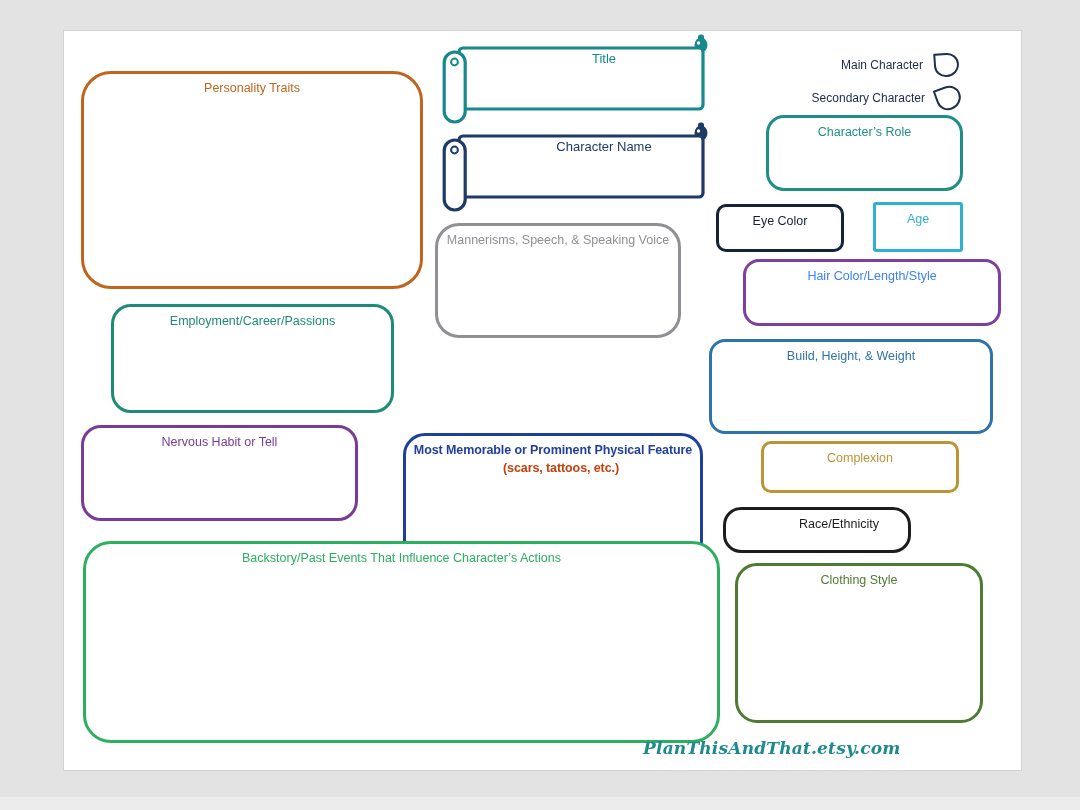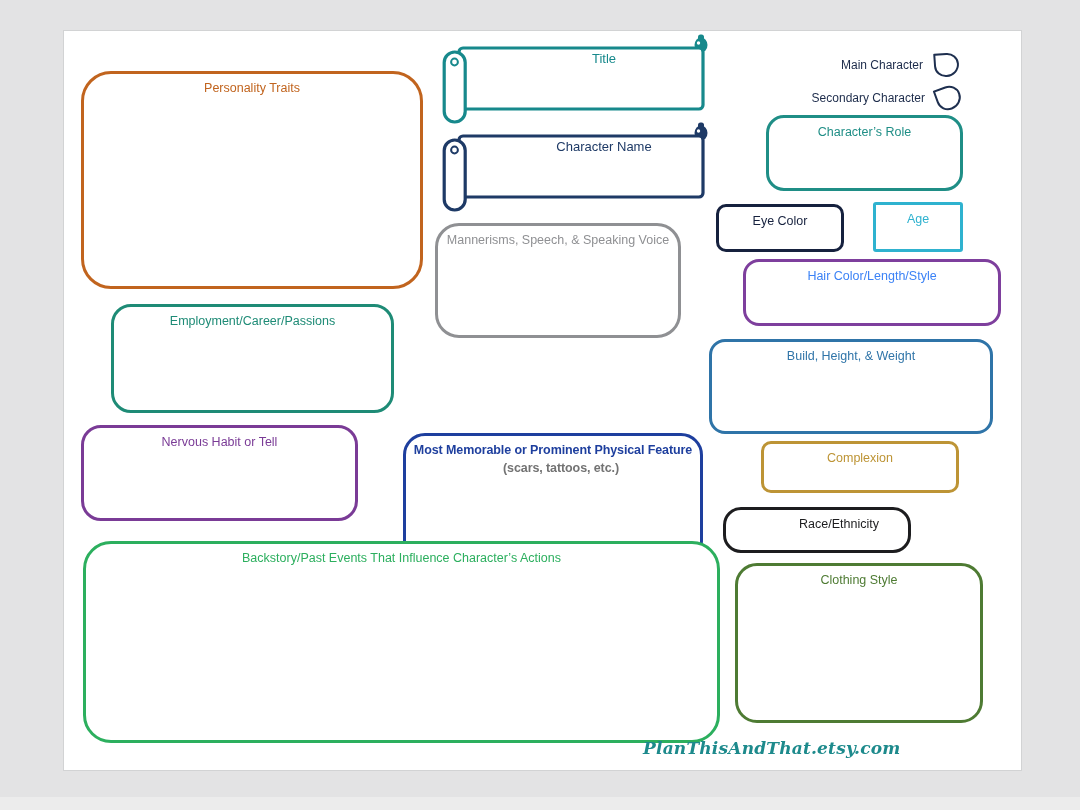--- a/index.html
+++ b/index.html
@@ -118,21 +118,21 @@
   <div class="fbox" style="left: 47px; top: 273px; width: 283px; height: 109px; border-radius: 20px; border-color: rgb(30, 139, 118);">
     <div class="label" style="color: rgb(30, 139, 118);">Employment/Career/Passions</div>
   </div>
 
   <div class="fbox" style="left: 645px; top: 308px; width: 284px; height: 95px; border-radius: 16px; border-color: rgb(47, 116, 168);">
     <div class="label" style="color: rgb(47, 116, 168);">Build, Height, &amp; Weight</div>
   </div>
 
   <div class="fbox bold" style="left: 339px; top: 362px; width: 300px; height: 130px; border-radius: 22px; border-width: 3.5px; border-color: rgb(30, 63, 158); margin-top: 40px;">
     <div class="label" style="color: rgb(30, 63, 158);">Most Memorable or Prominent Physical Feature</div>
-    <div class="sublabel" style="color: #737373; padding-left: 16px;">(scars, tattoos, etc.)</div>
+    <div class="sublabel" style="color: #c2410c; padding-left: 16px;">(scars, tattoos, etc.)</div>
   </div>
 
   <div class="fbox" style="left: 17px; top: 394px; width: 277px; height: 96px; border-radius: 20px; border-color: rgb(122, 59, 150);">
     <div class="label" style="color: rgb(122, 59, 150);">Nervous Habit or Tell</div>
   </div>
 
   <div class="fbox" style="left: 697px; top: 410px; width: 198px; height: 52px; border-radius: 10px; border-color: rgb(189, 148, 53);">
     <div class="label" style="color: rgb(189, 148, 53);">Complexion</div>
   </div>
 

